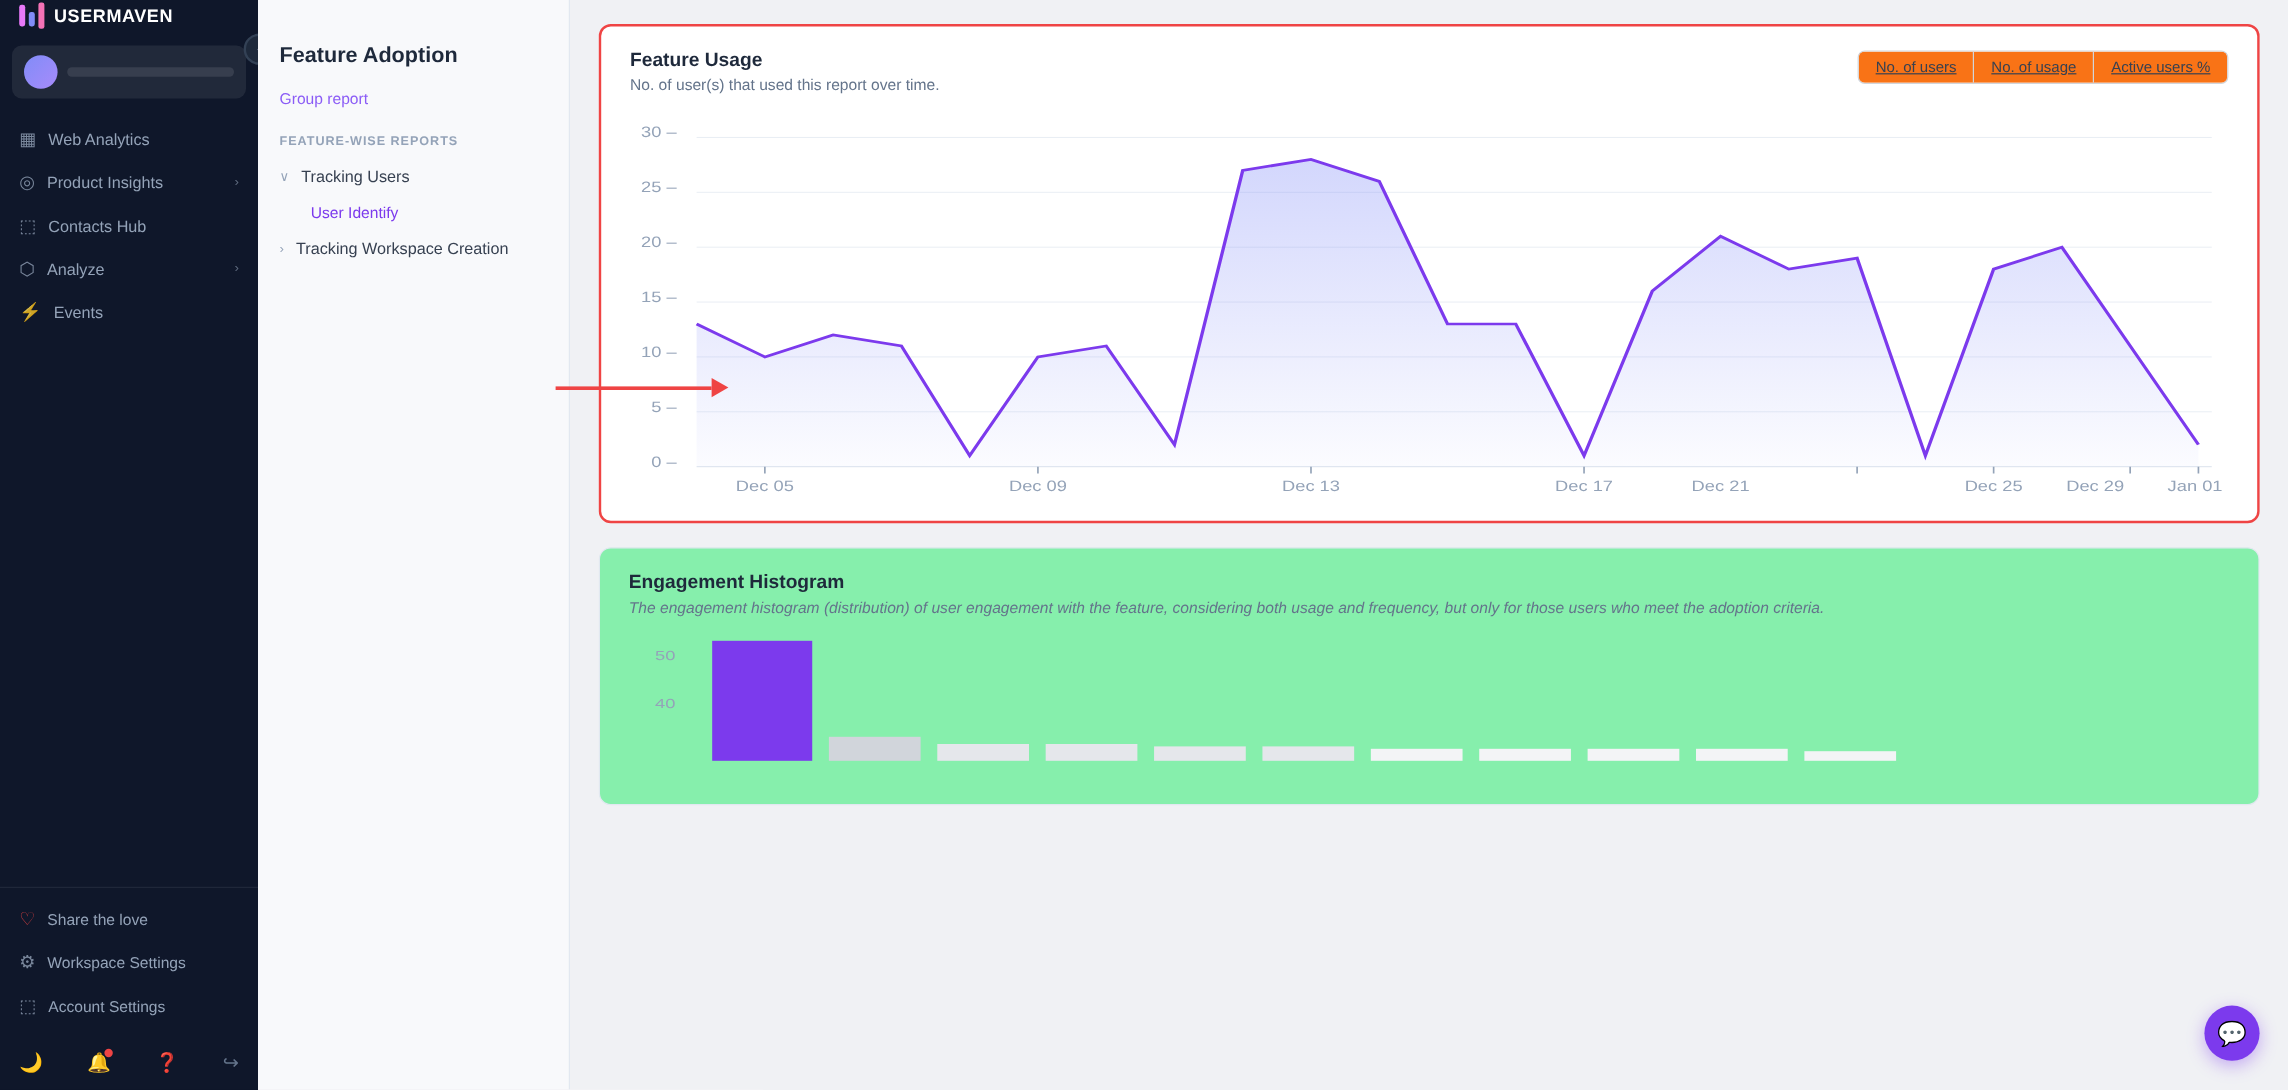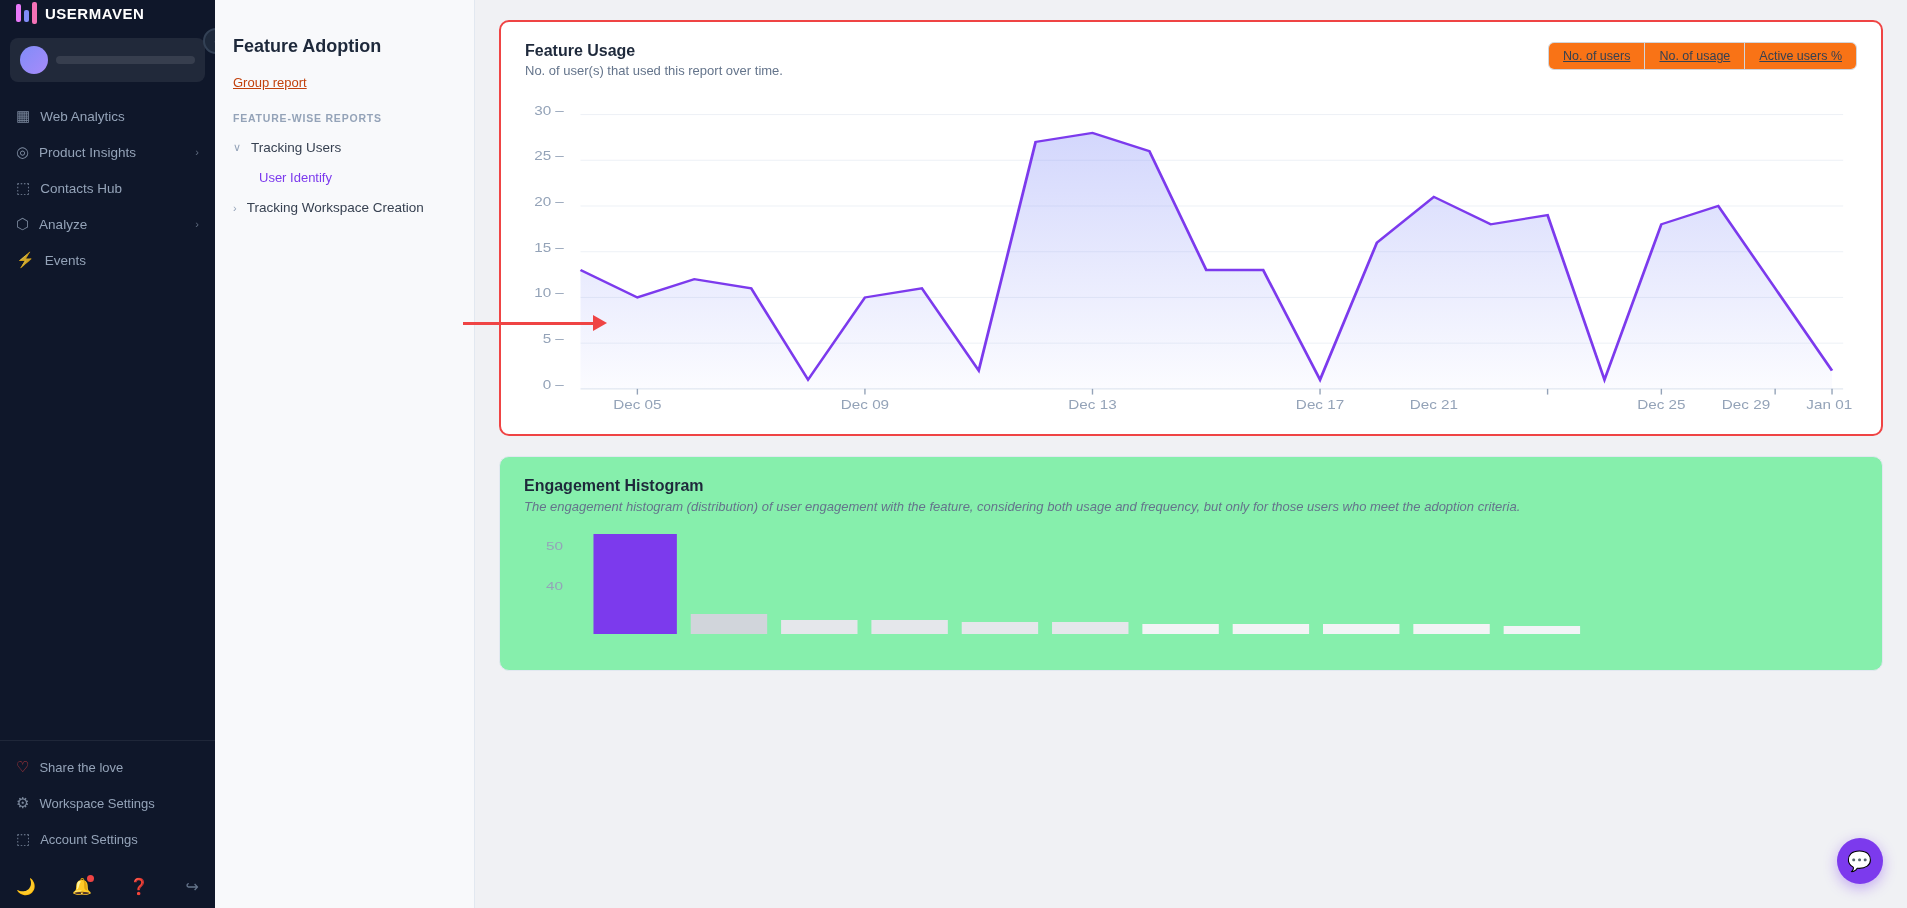--- a/index.html
+++ b/index.html
@@ -83,23 +83,22 @@
       background: #f8f9fb;
       border-right: 1px solid #e2e8f0;
       display: flex; flex-direction: column;
       padding: 36px 0 0;
     }
     .secondary-title {
       font-size: 18px; font-weight: 700; color: #1e293b;
       padding: 0 18px 14px;
     }
     .secondary-sub {
-      font-size: 13px; color: #c2410c; padding: 4px 18px 10px;
+      font-size: 13px; color: #8b5cf6; padding: 4px 18px 10px;
       cursor: pointer;
-      text-decoration: underline;
     }
     .feature-wise-label {
       font-size: 10.5px; font-weight: 600; color: #94a3b8;
       letter-spacing: 0.8px; text-transform: uppercase;
       padding: 12px 18px 8px;
     }
     .sec-nav-item {
       display: flex; align-items: center; gap: 8px;
       padding: 8px 18px; font-size: 13.5px; color: #374151; cursor: pointer;
     }

